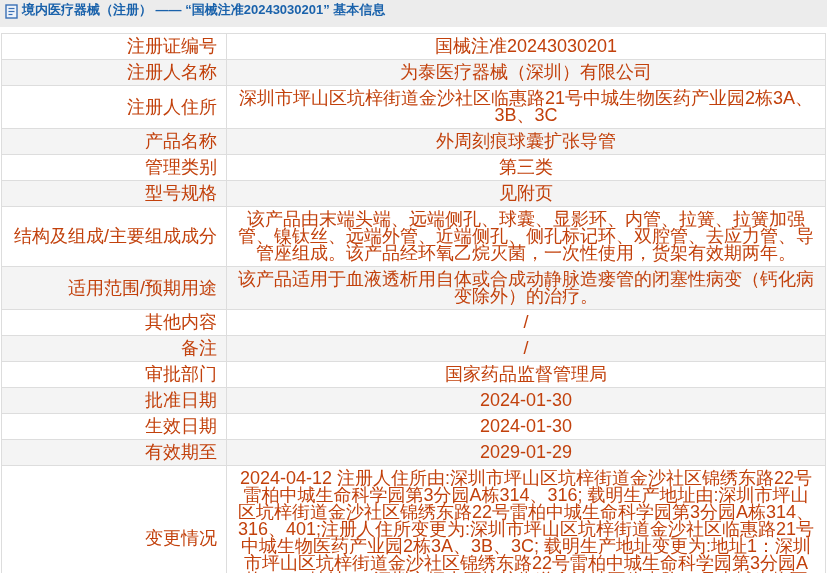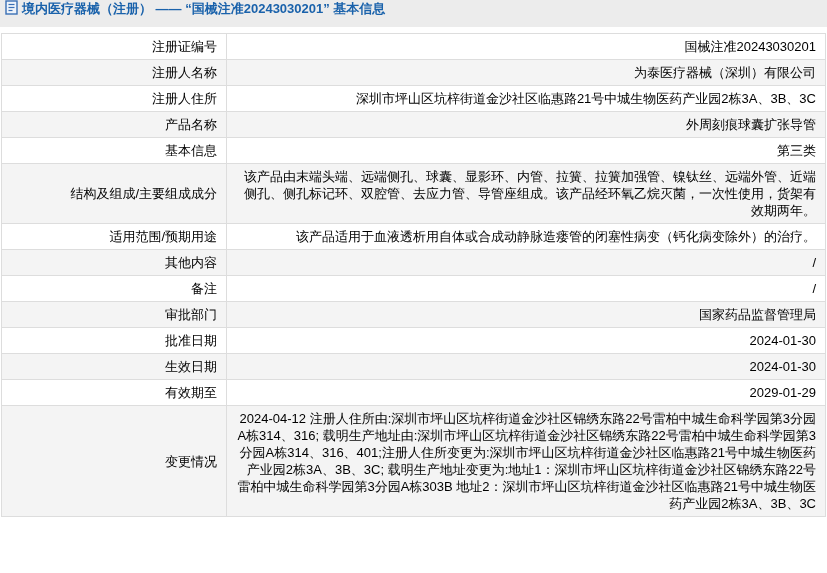--- a/index.html
+++ b/index.html
@@ -7,51 +7,51 @@
     margin: 0; padding: 0;
     width: 827px; height: 573px;
     background: #ffffff;
     font-family: "Liberation Sans", "DejaVu Sans", sans-serif;
     overflow: hidden;
   }
   .header-bar {
     height: 27px;
     background: #ececec;
     display: flex;
-    align-items: flex-start;
-    padding: 0 8px 16px 5px;
+    align-items: flex-end;
+    padding: 0 8px 8px 5px;
   }
   .doc-icon { display: inline-flex; align-items: center; margin-right: 4px; }
   .page-title {
     color: #1a62ab;
     font-size: 13px;
     font-weight: bold;
     white-space: nowrap;
   }
   table.info-table {
     width: 825px;
     margin: 6px 1px 0 1px;
     border-collapse: collapse;
     table-layout: fixed;
   }
   table.info-table td {
     border: 1px solid #dddddd;
-    font-size: 13px;
-    color: #000000;
+    font-size: 18px;
+    color: #c2410c;
     padding: 4px 9px;
     line-height: 17px;
     vertical-align: middle;
     word-break: break-all;
   }
   td.label-cell {
     width: 225px;
     text-align: right;
     color: #555555;
   }
-  td.value-cell { text-align: right; margin-left: 32px; }
+  td.value-cell { text-align: center; margin-left: 32px; }
   tr.data-row:nth-child(even) { background: #f4f4f4; }
   tr.data-row:nth-child(odd) { background: #ffffff; }
 </style>
 </head>
 <body>
 
 <div class="header-bar">
   <span class="doc-icon">
     <svg width="13" height="15" viewBox="0 0 13 15">
       <rect x="1" y="1" width="11" height="13" fill="#eef3fa" stroke="#3a6fb5" stroke-width="1.4"></rect>
@@ -75,22 +75,26 @@
     </tr>
     <tr class="data-row">
       <td class="label-cell">注册人住所</td>
       <td class="value-cell">深圳市坪山区坑梓街道金沙社区临惠路21号中城生物医药产业园2栋3A、3B、3C</td>
     </tr>
     <tr class="data-row">
       <td class="label-cell">产品名称</td>
       <td class="value-cell">外周刻痕球囊扩张导管</td>
     </tr>
     <tr class="data-row">
-      <td class="label-cell">基本信息</td>
+      <td class="label-cell">管理类别</td>
       <td class="value-cell">第三类</td>
+    </tr>
+    <tr class="data-row">
+      <td class="label-cell">型号规格</td>
+      <td class="value-cell">见附页</td>
     </tr>
     <tr class="data-row">
       <td class="label-cell">结构及组成/主要组成成分</td>
       <td class="value-cell">该产品由末端头端、远端侧孔、球囊、显影环、内管、拉簧、拉簧加强管、镍钛丝、远端外管、近端侧孔、侧孔标记环、双腔管、去应力管、导管座组成。该产品经环氧乙烷灭菌，一次性使用，货架有效期两年。</td>
     </tr>
     <tr class="data-row">
       <td class="label-cell">适用范围/预期用途</td>
       <td class="value-cell">该产品适用于血液透析用自体或合成动静脉造瘘管的闭塞性病变（钙化病变除外）的治疗。</td>
     </tr>
     <tr class="data-row">

